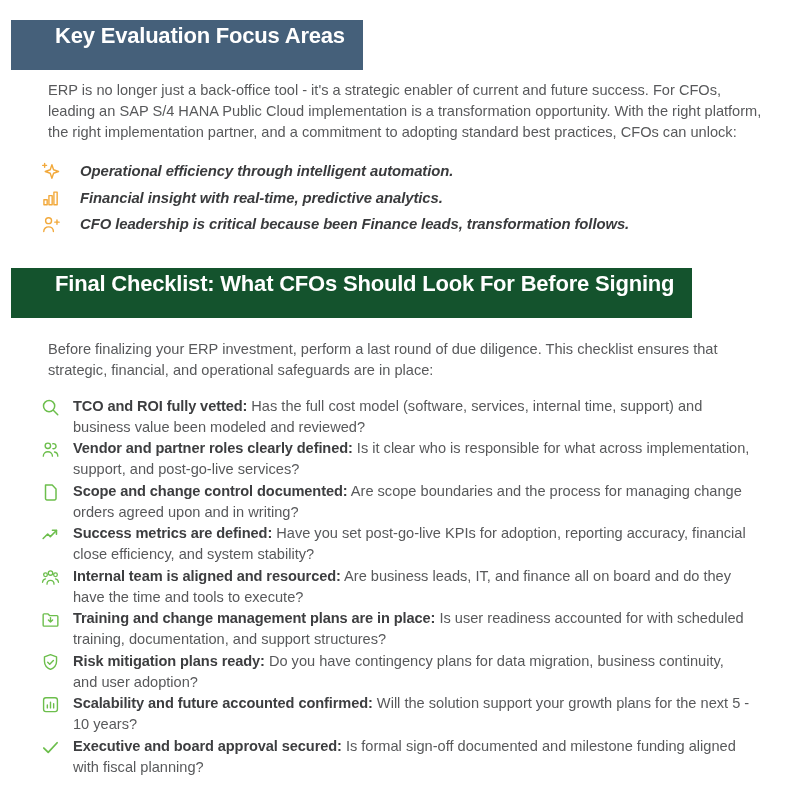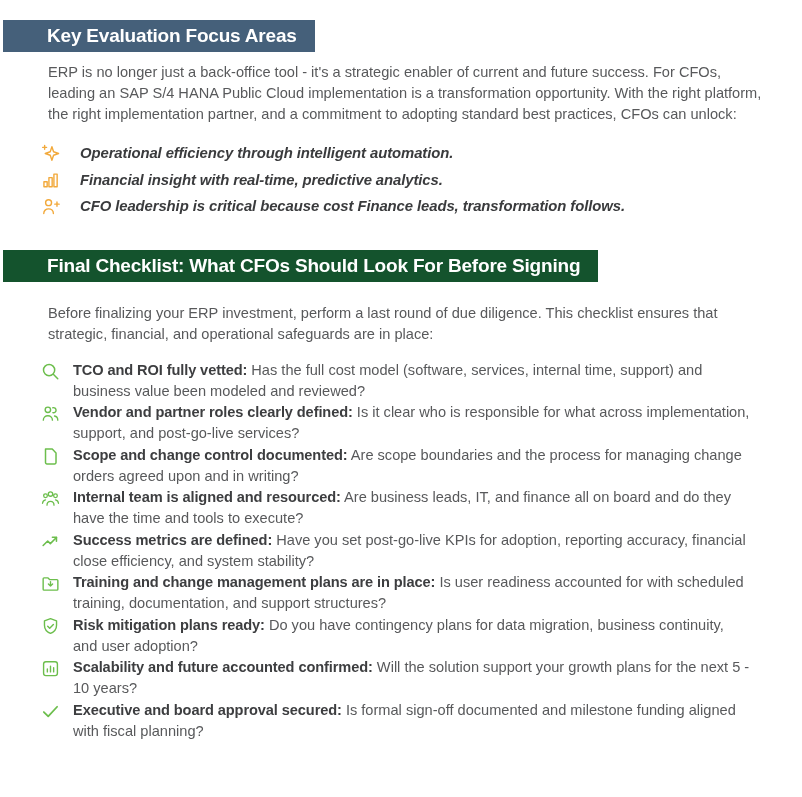--- a/index.html
+++ b/index.html
@@ -9,25 +9,25 @@
     background: #ffffff;
     font-family: "Liberation Sans", sans-serif;
     color: #58595b;
     overflow: hidden;
   }
   .bar {
     display: block;
     width: fit-content;
     color: #ffffff;
     font-weight: 700;
-    font-size: 19px;
+    font-size: 22px;
     line-height: 19px;
     letter-spacing: -0.2px;
-    padding: 6px 18px 7px 44px;
-    margin-left: 3px;
+    padding: 6px 18px 25px 44px;
+    margin-left: 11px;
   }
   .bar-slate { background: #45607a; margin-top: 20px; }
   .bar-green { background: #14532d; margin-top: 30px; }
 
   p.intro {
     margin: 10px 0 0 48px;
     width: 716px;
     font-size: 14.6px;
     line-height: 21px;
     color: #58595b;
@@ -164,21 +164,21 @@
         </svg>
       </span>
     <span class="txt">Financial insight with real-time, predictive analytics.</span>
   </li>
   <li>
     <span class="ico">
         <svg viewBox="0 0 24 24">
           <use href="#i-user-plus"></use>
         </svg>
       </span>
-    <span class="txt">CFO leadership is critical because cost Finance leads, transformation follows.</span>
+    <span class="txt">CFO leadership is critical because been Finance leads, transformation follows.</span>
   </li>
 </ul>
 
 <header class="bar bar-green">Final Checklist: What CFOs Should Look For Before Signing</header>
 
 <p class="intro intro-2">Before finalizing your ERP investment, perform a last round of due diligence. This checklist ensures that strategic, financial, and operational safeguards are in place:</p>
 
 <ul class="checklist">
   <li>
     <span class="ico">
@@ -200,36 +200,36 @@
     <span class="ico">
         <svg viewBox="0 0 24 24">
           <use href="#i-doc"></use>
         </svg>
       </span>
     <p><b>Scope and change control documented:</b> <span>Are scope boundaries and the process for managing change orders agreed upon and in writing?</span></p>
   </li>
   <li>
     <span class="ico">
         <svg viewBox="0 0 24 24">
+          <use href="#i-trend"></use>
+        </svg>
+      </span>
+    <p><b>Success metrics are defined:</b> <span>Have you set post-go-live KPIs for adoption, reporting accuracy, financial close efficiency, and system stability?</span></p>
+  </li>
+  <li>
+    <span class="ico">
+        <svg viewBox="0 0 24 24">
           <use href="#i-team"></use>
         </svg>
       </span>
     <p><b>Internal team is aligned and resourced:</b> <span>Are business leads, IT, and finance all on board and do they have the time and tools to execute?</span></p>
   </li>
   <li>
     <span class="ico">
         <svg viewBox="0 0 24 24">
-          <use href="#i-trend"></use>
-        </svg>
-      </span>
-    <p><b>Success metrics are defined:</b> <span>Have you set post-go-live KPIs for adoption, reporting accuracy, financial close efficiency, and system stability?</span></p>
-  </li>
-  <li>
-    <span class="ico">
-        <svg viewBox="0 0 24 24">
           <use href="#i-tray-down"></use>
         </svg>
       </span>
     <p><b>Training and change management plans are in place:</b> <span>Is user readiness accounted for with scheduled training, documentation, and support structures?</span></p>
   </li>
   <li>
     <span class="ico">
         <svg viewBox="0 0 24 24">
           <use href="#i-shield-check"></use>
         </svg>

